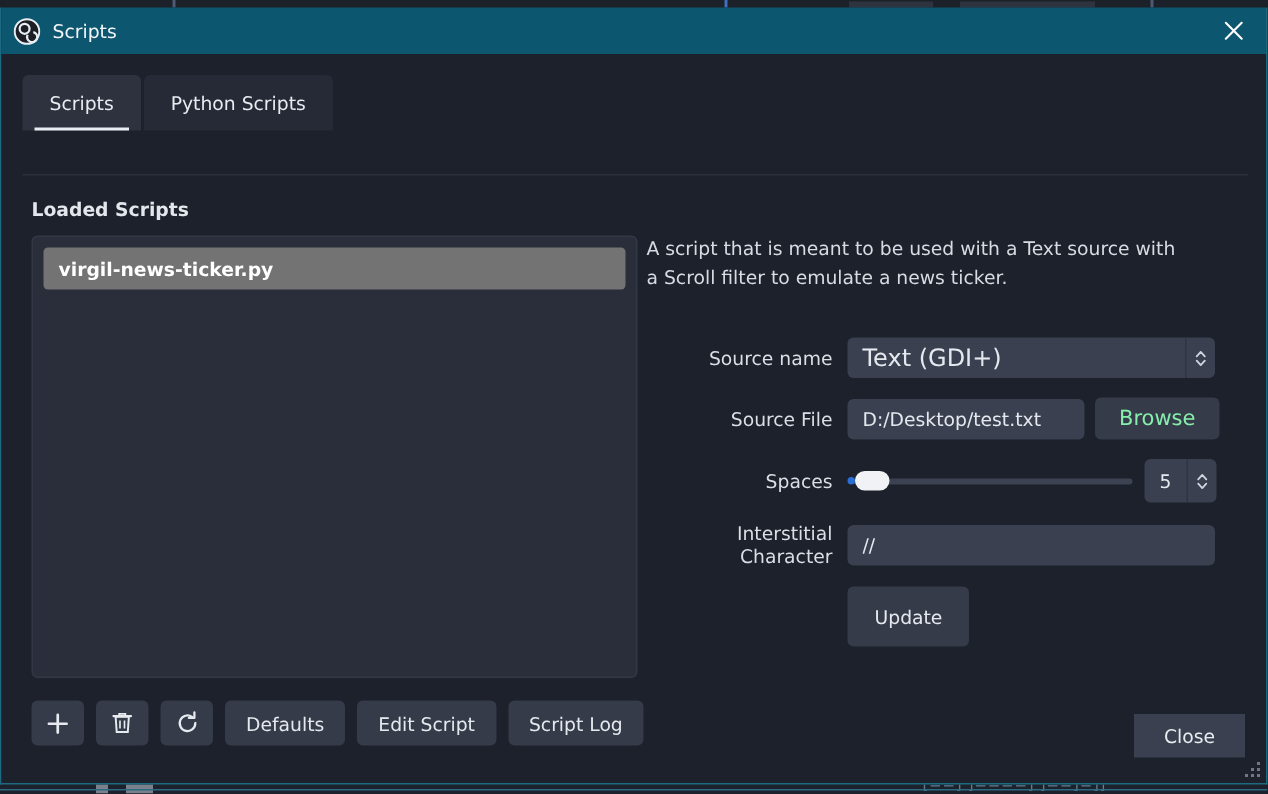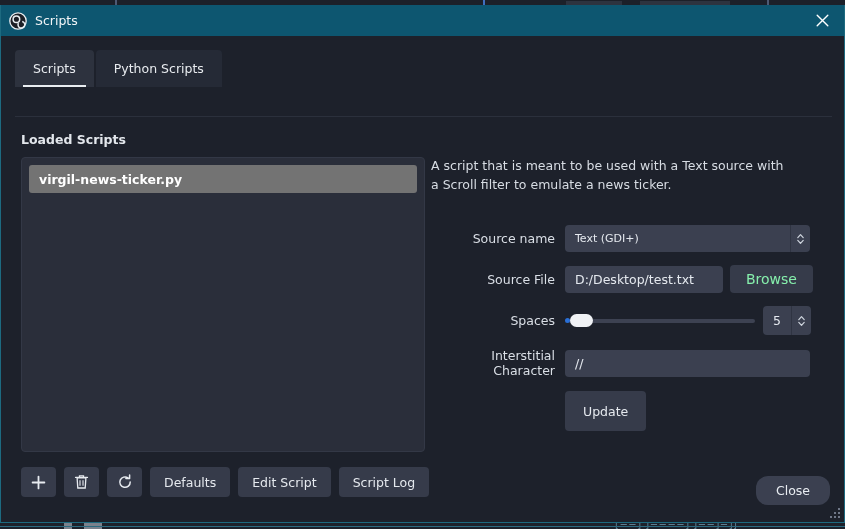--- a/index.html
+++ b/index.html
@@ -276,21 +276,21 @@
     background: #3b4050;
     border-radius: 4px;
     overflow: hidden;
     cursor: pointer;
   }
   .combo-value {
     flex: 1;
     display: flex;
     align-items: center;
     padding-left: 10px;
-    font-size: 11px;
+    font-size: 16px;
     color: #e5e9ef;
   }
   .combo-arrows {
     width: 19px;
     display: flex;
     align-items: center;
     justify-content: center;
     border-left: 1px solid #2f3442;
   }
 
@@ -390,21 +390,21 @@
   }
 
   
   .close-btn {
     position: absolute;
     right: 14px; bottom: 17px;
     height: 29px;
     padding: 0 20px;
     background: #3b4050;
     border: none;
-    border-radius: 12px;
+    border-radius: 0;
     color: #e9edf2;
     font-size: 12.5px;
     font-family: "DejaVu Sans", "Liberation Sans", sans-serif;
     cursor: pointer;
   }
 
   
   .grip {
     position: absolute;
     right: 3px; bottom: 3px;

